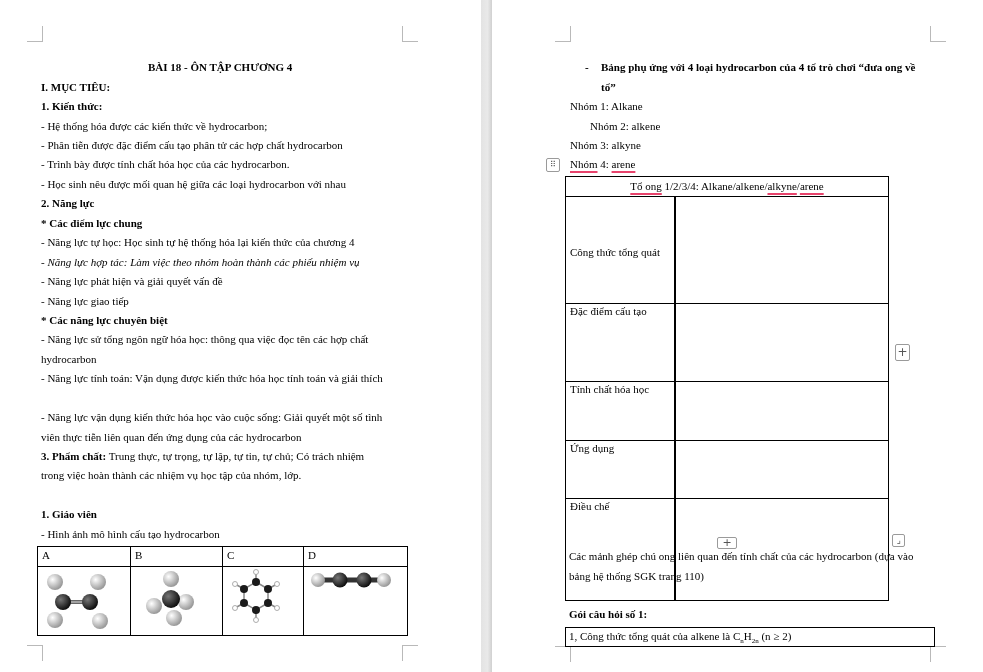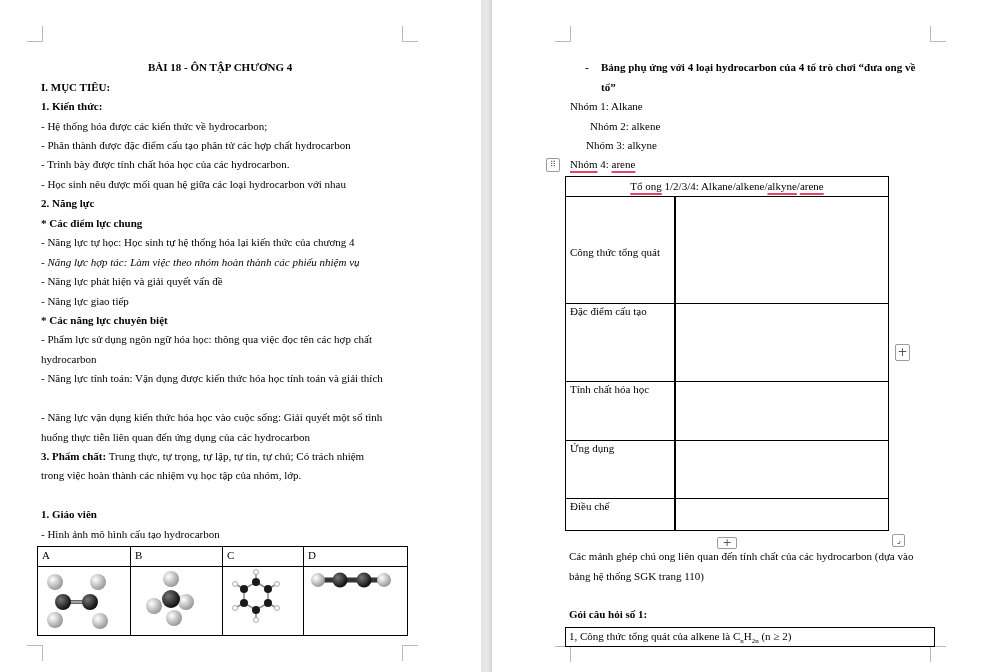--- a/index.html
+++ b/index.html
@@ -22,21 +22,21 @@
   .squig { text-decoration: underline; text-decoration-color: #e8436c; text-decoration-thickness: 2px; text-underline-offset: 3px; }
 
   
   .mol-table { position: absolute; left: 37px; top: 546px; width: 371px; height: 90px; border: 1.5px solid #000; }
   .mol-table .hdr { position: absolute; top: 0; height: 20px; border-bottom: 1.5px solid #000; width: 100%; }
   .mol-col { position: absolute; top: 0; height: 100%; border-right: 1.5px solid #000; }
   .mol-col .lbl { position: absolute; left: 4px; top: 2px; font-size: 11px; }
   .mol-col .img { position: absolute; left: 0; top: 21px; right: 0; bottom: 0; }
 
   
-  .big-table { position: absolute; left: 565px; top: 176px; width: 324px; height: 355px; border: 1.5px solid #000; }
+  .big-table { position: absolute; left: 565px; top: 176px; width: 324px; height: 425px; border: 1.5px solid #000; }
   .big-table .title-row { position: absolute; left: 0; top: 0; width: 100%; height: 20px; border-bottom: 1.5px solid #000; text-align: center; font-size: 11px; line-height: 18px; }
   .big-table .row { position: absolute; left: 0; width: 100%; border-bottom: 1.5px solid #000; margin-top: 48px; }
   .big-table .row:last-child { border-bottom: none; }
   .big-table .cell-label { position: absolute; left: 4px; top: 1px; font-size: 11px; }
   .big-table .vdiv { position: absolute; left: 108px; top: 20px; bottom: 0; width: 1.5px; background: #000; }
 
   .handle { position: absolute; border: 1px solid #9a9a9a; border-radius: 2px; background: #fff; color: #555; font-family: "DejaVu Sans", sans-serif; text-align: center; }
 
   .q-box { position: absolute; left: 565px; top: 627px; width: 370px; height: 20px; border: 1.5px solid #000; padding-left: 3px; font-size: 11px; line-height: 17px; }
   sub { font-size: 7px; }
@@ -47,35 +47,35 @@
 <div id="page-left" class="page">
   <div class="corner tl" style="left:27px; top:26px;"></div>
   <div class="corner tr" style="left:402px; top:26px;"></div>
   <div class="corner bl" style="left:27px; top:645px;"></div>
   <div class="corner br" style="left:402px; top:645px;"></div>
 
   <div class="line b" style="left:148px; top:60px;">BÀI 18 - ÔN TẬP CHƯƠNG 4</div>
   <div class="line b" style="left:41px; top:80px;">I. MỤC TIÊU:</div>
   <div class="line b" style="left:41px; top:99px;">1. Kiến thức:</div>
   <div class="line" style="left:41px; top:119px;">- Hệ thống hóa được các kiến thức về hydrocarbon;</div>
-  <div class="line" style="left:41px; top:138px;">- Phân thành được đặc điểm cấu tạo phân tử các hợp chất hydrocarbon</div>
+  <div class="line" style="left:41px; top:138px;">- Phân tiễn được đặc điểm cấu tạo phân tử các hợp chất hydrocarbon</div>
   <div class="line" style="left:41px; top:157px;">- Trình bày được tính chất hóa học của các hydrocarbon.</div>
   <div class="line" style="left:41px; top:177px;">- Học sinh nêu được mối quan hệ giữa các loại hydrocarbon với nhau</div>
   <div class="line b" style="left:41px; top:196px;">2. Năng lực</div>
   <div class="line b" style="left:41px; top:216px;">* Các điểm lực chung</div>
   <div class="line" style="left:41px; top:235px;">- Năng lực tự học: Học sinh tự hệ thống hóa lại kiến thức của chương 4</div>
   <div class="line" style="left:41px; top:255px;font-style:italic;">- Năng lực hợp tác: Làm việc theo nhóm hoàn thành các phiếu nhiệm vụ</div>
   <div class="line" style="left:41px; top:274px;">- Năng lực phát hiện và giải quyết vấn đề</div>
   <div class="line" style="left:41px; top:294px;">- Năng lực giao tiếp</div>
   <div class="line b" style="left:41px; top:313px;">* Các năng lực chuyên biệt</div>
-  <div class="line" style="left:41px; top:332px;">- Phẩm lực sử dụng ngôn ngữ hóa học: thông qua việc đọc tên các hợp chất</div>
+  <div class="line" style="left:41px; top:332px;">- Năng lực sử tổng ngôn ngữ hóa học: thông qua việc đọc tên các hợp chất</div>
   <div class="line" style="left:41px; top:352px;">hydrocarbon</div>
   <div class="line" style="left:41px; top:371px;">- Năng lực tính toán: Vận dụng được kiến thức hóa học tính toán và giải thích</div>
   <div class="line" style="left:41px; top:410px;">- Năng lực vận dụng kiến thức hóa học vào cuộc sống: Giải quyết một số tình</div>
-  <div class="line" style="left:41px; top:430px;">huống thực tiễn liên quan đến ứng dụng của các hydrocarbon</div>
+  <div class="line" style="left:41px; top:430px;">viên thực tiễn liên quan đến ứng dụng của các hydrocarbon</div>
   <div class="line" style="left:41px; top:449px;">
     <span class="b">3. Phẩm chất:</span><span> Trung thực, tự trọng, tự lập, tự tin, tự chủ; Có trách nhiệm</span>
   </div>
   <div class="line" style="left:41px; top:468px;">trong việc hoàn thành các nhiệm vụ học tập của nhóm, lớp.</div>
   <div class="line b" style="left:41px; top:507px;">1. Giáo viên</div>
   <div class="line" style="left:41px; top:527px;">- Hình ảnh mô hình cấu tạo hydrocarbon</div>
 
   <div class="mol-table">
     <div class="hdr"></div>
 
@@ -174,21 +174,21 @@
 <div class="corner tr" style="left:930px; top:26px;"></div>
 <div class="corner bl" style="left:555px; top:646px;"></div>
 <div class="corner br" style="left:930px; top:646px;"></div>
 
 <div class="line b" style="left:585px; top:60px;">-</div>
 <div class="line b" style="left:601px; top:60px;">Bảng phụ ứng với 4 loại hydrocarbon của 4 tổ trò chơi “đưa ong về</div>
 <div class="line b" style="left:601px; top:80px;">tổ”</div>
 
 <div class="line" style="left:570px; top:99px;"><span>Nhóm 1: </span><span>Alkane</span></div>
 <div class="line" style="left:570px; top:119px;margin-left:20px;"><span>Nhóm 2: </span><span>alkene</span></div>
-<div class="line" style="left:570px; top:138px;margin-left:16px;"><span>Nhóm 3: </span><span>alkyne</span></div>
+<div class="line" style="left:570px; top:138px;"><span>Nhóm 3: </span><span>alkyne</span></div>
 <div class="line" style="left:570px; top:157px;"><span class="squig">Nhóm</span><span> 4: </span><span class="squig">arene</span></div>
 
 <div class="handle" style="left:546px; top:158px; width:14px; height:14px; font-size:8px; line-height:12px;">⠿</div>
 
 <div class="big-table">
   <div class="title-row">
     <span class="squig">Tổ ong</span><span> 1/2/3/4: Alkane/alkene/</span><span class="squig">alkyne</span><span>/</span><span class="squig">arene</span>
   </div>
   <div class="row" style="top:20px; height:59px;">
       <span class="cell-label">Công thức tổng quát</span>

